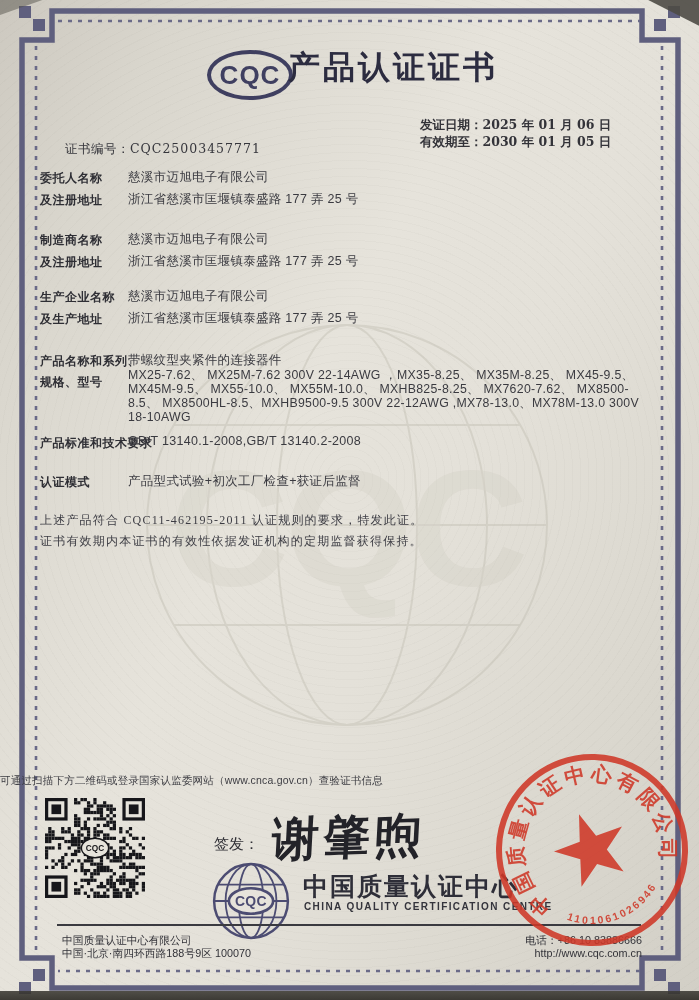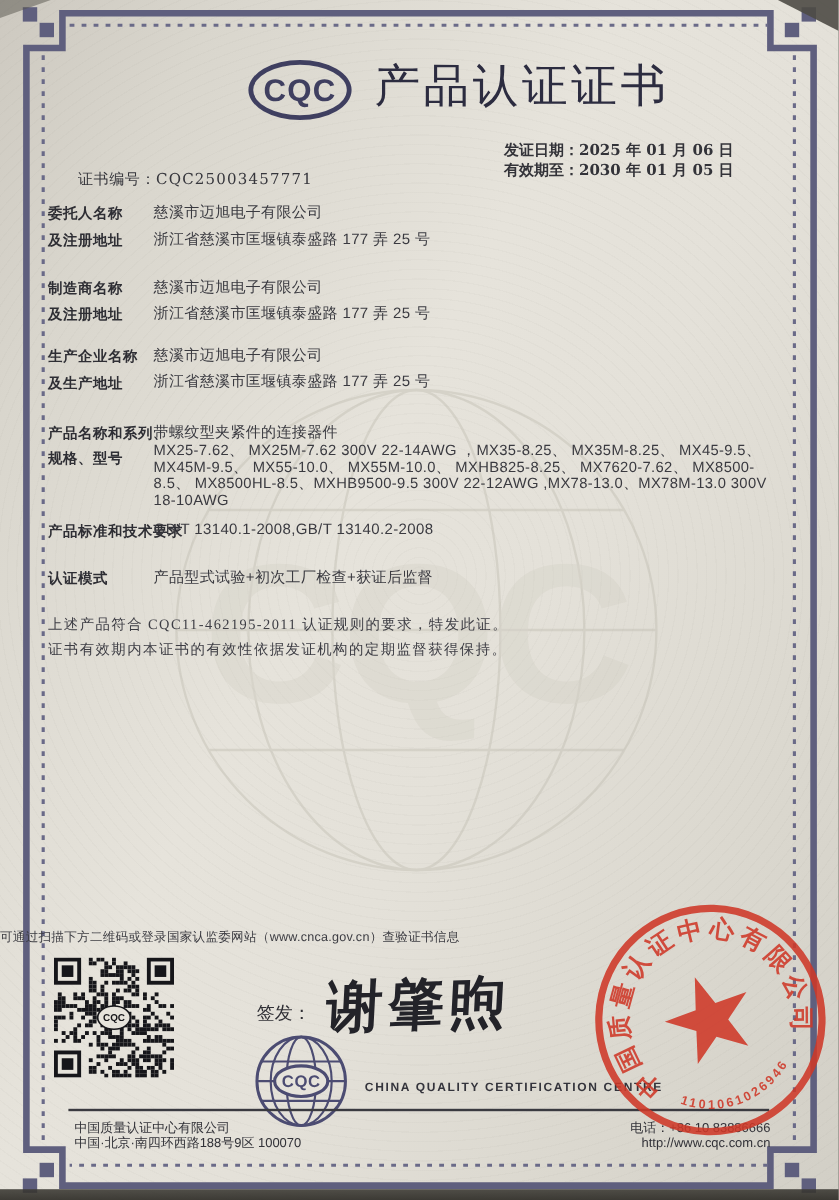--- a/index.html
+++ b/index.html
@@ -14,21 +14,21 @@
   .edge-tr{position:absolute;top:0;right:0;width:54px;height:30px;background:#4e4b45;
     clip-path:polygon(100% 0,6% 0,100% 86%);opacity:.9;z-index:4;}
   .edge-tl{position:absolute;top:0;left:0;width:46px;height:15px;background:#56534c;
     clip-path:polygon(0 0,92% 0,0 100%);opacity:.5;z-index:4;}
   .edge-bottom{position:absolute;bottom:0;left:0;width:100%;height:9px;
     background:linear-gradient(#3c3a34,#26241f);opacity:.88;z-index:4;}
   
   .cqc-oval{position:absolute;left:207px;top:50px;width:78px;height:42px;border:4px solid #3f3f60;
     border-radius:50%;display:flex;align-items:center;justify-content:center;z-index:5;}
   .cqc-oval span{font-size:26px;font-weight:bold;color:#3f3f60;letter-spacing:1px;}
-  .title{position:absolute;left:312px;top:46px;font-size:38px;font-weight:normal;color:#2c2c40;
+  .title{position:absolute;left:288px;top:46px;font-size:32px;font-weight:bold;color:#2c2c40;
     letter-spacing:3px;z-index:5;}
   .certno{position:absolute;left:65px;top:117px;font-family:"DejaVu Serif",serif;font-size:12.5px;
     color:#36363c;letter-spacing:.5px;z-index:5;margin-top:24px;}
   .dates{position:absolute;left:420px;top:116px;font-family:"DejaVu Serif",serif;font-size:12.5px;
     font-weight:bold;color:#333339;line-height:17px;z-index:5;}
   
   .flabel{position:absolute;left:40px;font-size:12px;font-weight:bold;color:#2e2e34;z-index:5;letter-spacing:.5px;}
   .fvalue{position:absolute;left:128px;font-size:12.5px;color:#3a3a40;z-index:5;letter-spacing:.3px;}
   .models{width:514px;line-height:14px;font-size:12.3px;}
   .statement{position:absolute;left:40px;font-family:Liberation Serif, serif;font-size:12px;
@@ -492,20 +492,21 @@
     <g stroke="#4c4c72" fill="none" stroke-width="2.2">
       <ellipse cx="50" cy="50" rx="31" ry="45"></ellipse>
       <ellipse cx="50" cy="50" rx="15" ry="45"></ellipse>
       <line x1="10" y1="30" x2="90" y2="30"></line>
       <line x1="5" y1="50" x2="95" y2="50"></line>
       <line x1="10" y1="70" x2="90" y2="70"></line>
     </g>
     <ellipse cx="50" cy="50" rx="27" ry="15.5" fill="#e6e3db" stroke="#4c4c72" stroke-width="3.2"></ellipse>
     <text x="50" y="56" text-anchor="middle" font-size="17" font-weight="bold" fill="#4c4c72" letter-spacing="0.5">CQC</text>
   </svg>
+  <div class="org-cn">中国质量认证中心</div>
   <div class="org-en">CHINA QUALITY CERTIFICATION CENTRE</div>
 
   <div class="divider"></div>
   <div class="footer-left">
     <div>中国质量认证中心有限公司</div>
     <div>中国·北京·南四环西路188号9区 100070</div>
   </div>
   <div class="footer-right">
     <div>电话：+86 10 83886666</div>
     <div>http://www.cqc.com.cn</div>

